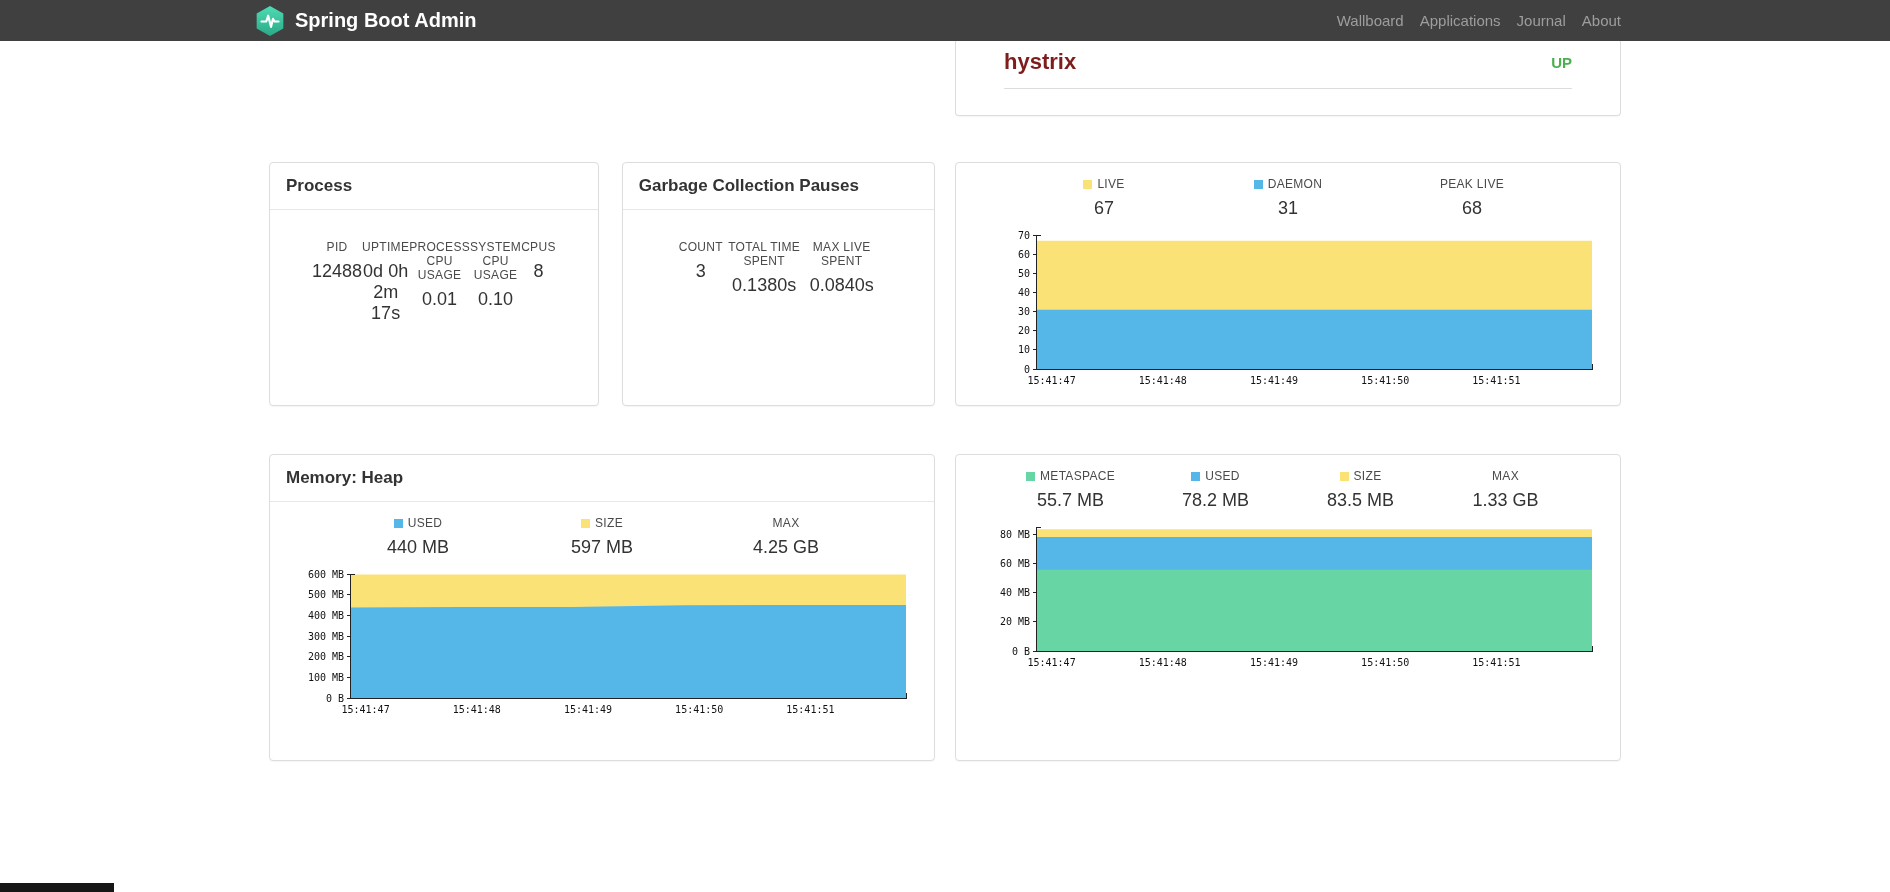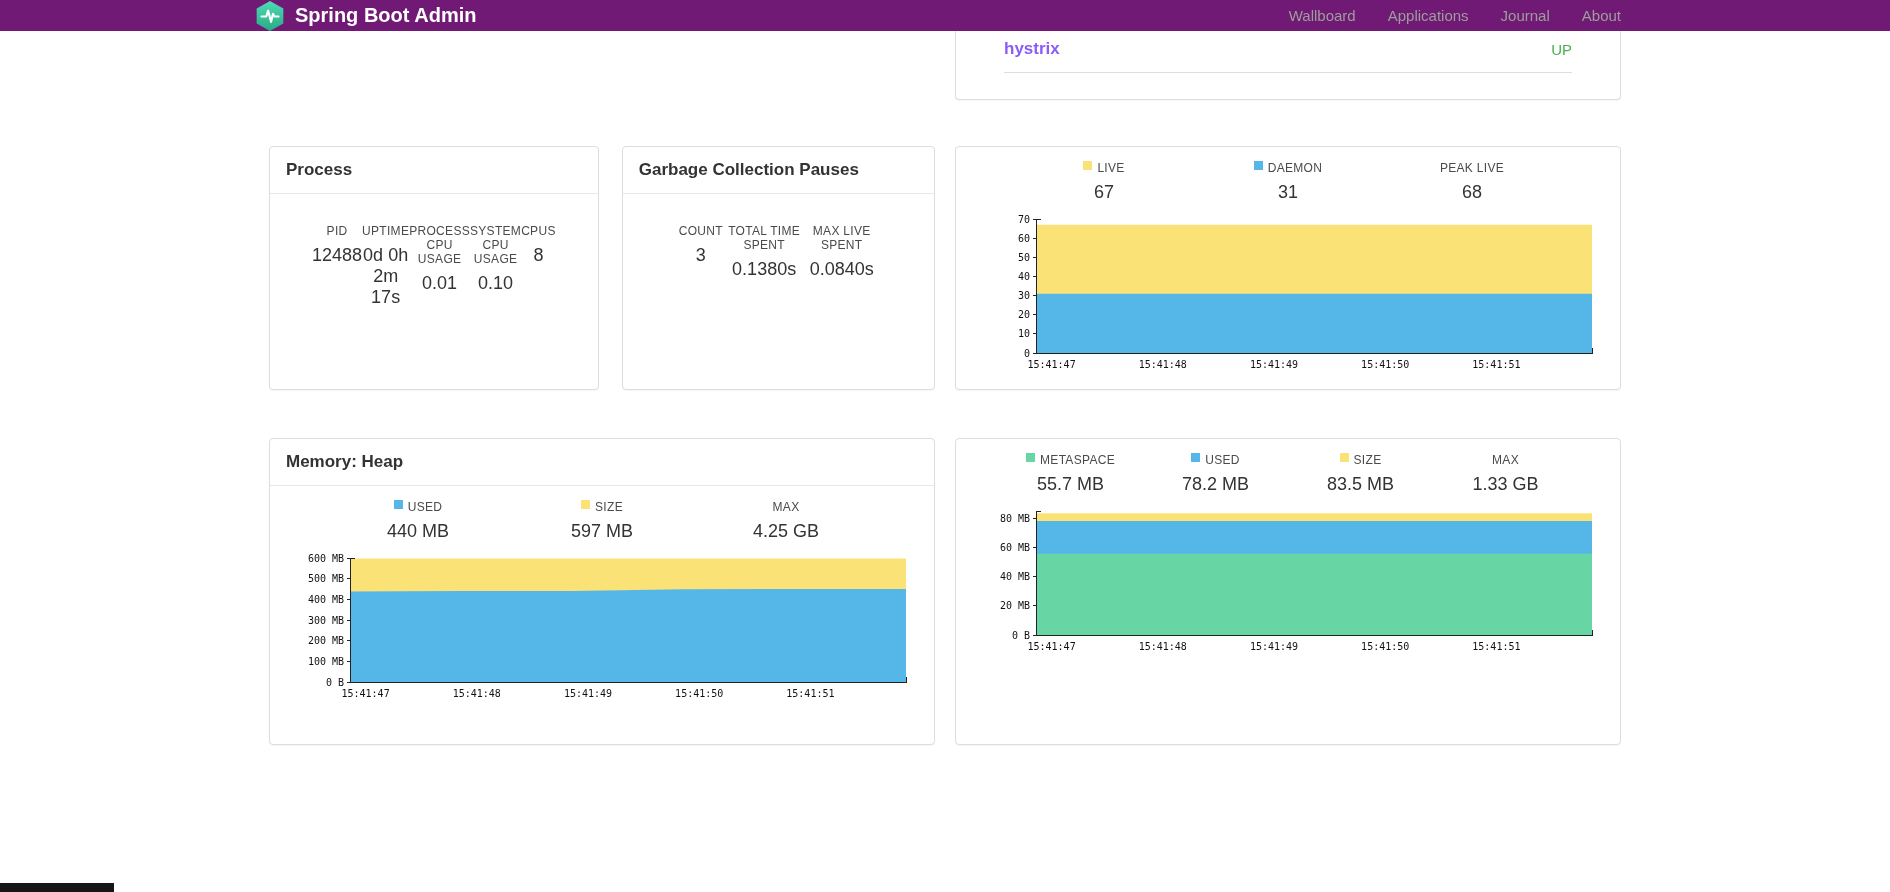--- a/index.html
+++ b/index.html
@@ -1,48 +1,48 @@
 <!DOCTYPE html>
 <html><head>
 <meta charset="utf-8">
 <title>Spring Boot Admin</title>
 <style>
   *{box-sizing:border-box;margin:0;padding:0}
   html,body{width:1890px;height:892px;overflow:hidden;background:#fff;
     font-family:"Liberation Sans",sans-serif;color:#333}
   
-  .navbar{height:31px;background:#701a75}
+  .navbar{height:41px;background:#404040}
   .navbar-inner{width:1352px;margin:0 auto;display:flex;align-items:center;height:100%}
   .brand{display:flex;align-items:center;gap:10px;color:#fff;font-size:20px;
     font-weight:bold;text-decoration:none;margin-left:-14px}
-  .nav-links{margin-left:auto;display:flex;gap:32px}
+  .nav-links{margin-left:auto;display:flex;gap:16px}
   .nav-links a{color:#9d9d9d;font-size:15px;text-decoration:none}
   
   .container{width:1352px;margin:0 auto;position:relative}
   .grid2{display:grid;grid-template-columns:1fr 1fr;column-gap:20px}
   .mid-row{margin-top:46px}
   .bottom-row{margin-top:48px}
   .col-stack{display:flex;flex-direction:row;gap:23px}
   .col-stack .panel{flex:1}
   
   .panel{background:#fff;border:1px solid #ddd;border-radius:4px;
     box-shadow:0 1px 1px rgba(0,0,0,.04)}
   .panel-heading{padding:13px 16px;border-bottom:1px solid #e7e7e7;
     font-size:17px;font-weight:bold;color:#333}
   
   .health-panel{border-top:none;border-radius:0 0 4px 4px;padding-bottom:26px}
   .health-row{margin:0 48px;padding:8px 0 13px;border-bottom:1px solid #ddd;
     display:flex;align-items:center;justify-content:space-between}
-  .health-name{font-size:17px;font-weight:bold;color:#8b5cf6}
-  .health-status{font-size:15px;font-weight:normal}
+  .health-name{font-size:22px;font-weight:bold;color:#7f1d1d}
+  .health-status{font-size:15px;font-weight:bold}
   
   .metrics{display:flex;justify-content:space-between;text-align:center}
   .metrics.even > .metric{flex:1}
   .metric-label{font-size:12px;color:#4a4a4a;letter-spacing:.3px;
-    display:flex;justify-content:center;gap:5px}
+    display:flex;align-items:center;justify-content:center;gap:5px}
   .metric-value{font-size:18px;color:#333;margin-top:7px}
   .sq{width:9px;height:9px;display:inline-block}
   .process-body{padding:30px 42px 32px}
   .gc-body{padding:30px 56px 32px}
   
   .chart-body{padding:14px 16px 14px}
   .chart-body .metrics{padding:0 40px;margin-bottom:10px}
   .chart-body .metrics.four{padding:0 26px}
   .mem-body{padding:14px 16px 40px}
   svg.chart{display:block}

